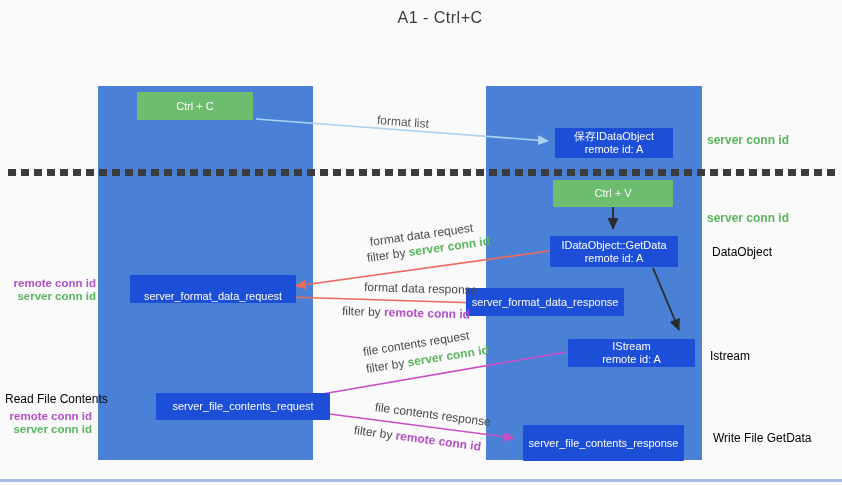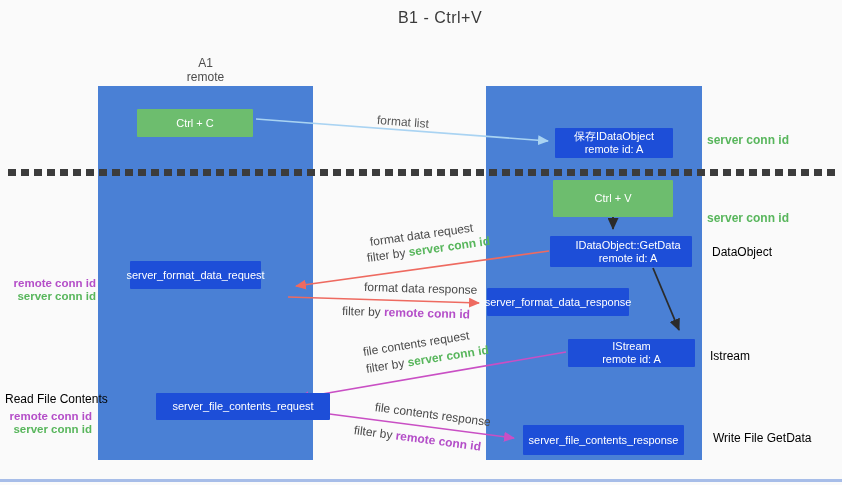--- a/index.html
+++ b/index.html
@@ -24,27 +24,23 @@
   .dark{color:#000000;}
   .side{font-size:12px;white-space:nowrap;height:14px;line-height:14px;}
   .left-ids{text-align:right;font-size:11.5px;line-height:13px;font-weight:bold;}
 </style>
 </head>
 <body>
 
 <div class="stage">
 
   <div class="abs title">
-    <div>B1 - Ctrl+V</div>
+    <div>A1 - Ctrl+C</div>
   </div>
 
-  <div class="abs lane-head" style="left:98px;width:215px;">
-    <div>A1</div>
-    <div>remote</div>
-  </div>
 
   <div class="abs lane" style="left:98px;width:215px;"></div>
   <div class="abs lane" style="left:486px;width:216px;"></div>
 
   <div class="abs divider"></div>
 
   <div class="abs bottom-strip"></div>
 
   <svg class="abs arrows" width="842" height="485">
     <defs>
@@ -63,48 +59,48 @@
     </defs>
     <line x1="256" y1="119" x2="548" y2="141" stroke="#a9d3f2" stroke-width="1.6" marker-end="url(#m-blue)"></line>
     <line x1="613" y1="207" x2="613" y2="229" stroke="#2b2b2b" stroke-width="1.8" marker-end="url(#m-black)"></line>
     <line x1="549" y1="251" x2="296" y2="286" stroke="#ee6a60" stroke-width="1.6" marker-end="url(#m-red)"></line>
     <line x1="288" y1="297" x2="479" y2="303" stroke="#ee6a60" stroke-width="1.6" marker-end="url(#m-red)"></line>
     <line x1="653" y1="268" x2="679" y2="330" stroke="#2b2b2b" stroke-width="1.8" marker-end="url(#m-black)"></line>
     <line x1="566" y1="352" x2="299" y2="398" stroke="#c94fc4" stroke-width="1.6" marker-end="url(#m-magenta)"></line>
     <line x1="291" y1="409" x2="514" y2="438" stroke="#c94fc4" stroke-width="1.6" marker-end="url(#m-magenta)"></line>
   </svg>
 
-  <div class="abs node green" style="left:137px;top:109px;width:116px;height:28px;">
+  <div class="abs node green" style="left:137px;top:92px;width:116px;height:28px;">
     <span>Ctrl + C</span>
   </div>
   <div class="abs node orange" style="left:555px;top:128px;width:118px;height:30px;">
     <span>保存IDataObject</span>
     <span>remote id: A</span>
   </div>
-  <div class="abs node green" style="left:553px;top:180px;width:120px;height:37px;">
+  <div class="abs node green" style="left:553px;top:180px;width:120px;height:27px;">
     <span>Ctrl + V</span>
   </div>
-  <div class="abs node orange" style="left:550px;top:236px;width:128px;height:31px;padding-left:14px;">
+  <div class="abs node orange" style="left:550px;top:236px;width:128px;height:31px;">
     <span>IDataObject::GetData</span>
     <span>remote id: A</span>
   </div>
-  <div class="abs node orange" style="left:130px;top:261px;width:131px;height:28px;">
+  <div class="abs node orange" style="left:130px;top:275px;width:166px;height:28px;justify-content:flex-end;">
     <span>server_format_data_request</span>
   </div>
-  <div class="abs node orange" style="left:487px;top:288px;width:142px;height:28px;">
+  <div class="abs node orange" style="left:466px;top:288px;width:158px;height:28px;">
     <span>server_format_data_response</span>
   </div>
   <div class="abs node orange" style="left:568px;top:339px;width:127px;height:28px;">
     <span>IStream</span>
     <span>remote id: A</span>
   </div>
   <div class="abs node orange" style="left:128px;top:393px;width:174px;height:27px;margin-left:28px;">
     <span>server_file_contents_request</span>
   </div>
-  <div class="abs node orange" style="left:523px;top:425px;width:161px;height:30px;">
+  <div class="abs node orange" style="left:523px;top:425px;width:161px;height:36px;">
     <span>server_file_contents_response</span>
   </div>
 
   <div class="abs alabel" style="left:377px;top:113px;transform:rotate(4.3deg);color:#555;">
     <span>format list</span>
   </div>
 
   <div class="abs alabel" style="left:370px;top:235px;transform:rotate(-8deg);">
     <span>format data request</span>
   </div>

